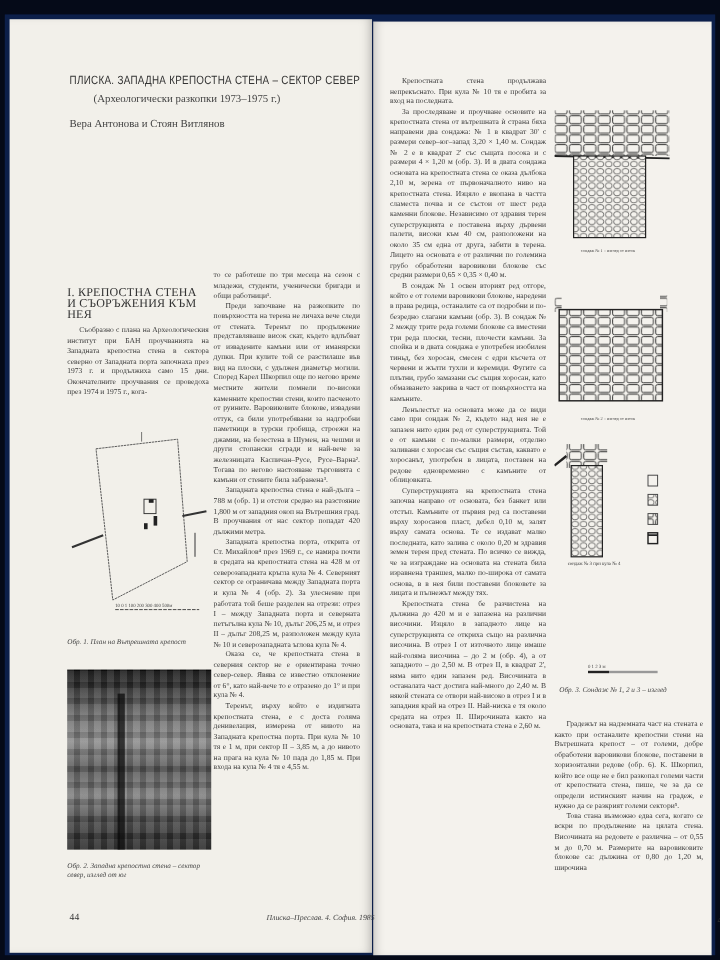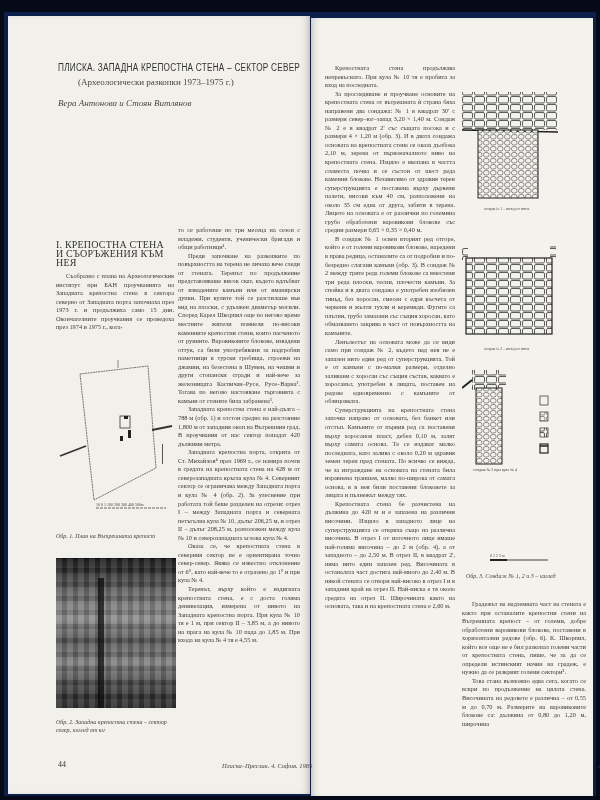--- a/index.html
+++ b/index.html
@@ -3,21 +3,21 @@
 <meta charset="utf-8">
 <style>
   html,body{margin:0;padding:0;}
   body{width:600px;height:800px;background:#050a18;position:relative;overflow:hidden;font-family:"Liberation Serif","DejaVu Serif",serif;color:#2a2a2a;}
   .spread{position:absolute;left:4px;top:12px;width:592px;height:784px;background:#0c1f4a;}
   .page{position:absolute;top:4px;background:#f2f0ea;}
   .page-left{left:4px;width:302px;height:778px;box-shadow:inset -6px 0 10px -6px rgba(0,0,0,.35);}
   .page-right{left:307px;width:282px;height:778px;top:6px;background:#f4f2ed;box-shadow:inset 6px 0 10px -6px rgba(0,0,0,.3);}
   .title{position:absolute;left:58px;top:62px;font-size:10px;letter-spacing:.3px;color:#333;font-family:"Liberation Sans Narrow","Liberation Sans",sans-serif;transform:scaleX(.82);transform-origin:left;}
   .subtitle{position:absolute;left:58px;top:77px;font-size:9px;color:#444;margin-left:20px;}
-  .authors{position:absolute;left:58px;top:98px;font-size:9px;font-style:italic;color:#444;}
+  .authors{position:absolute;left:58px;top:98px;font-size:9px;color:#444;}
   .section-head{position:absolute;left:56px;top:240px;width:116px;font-size:10px;line-height:9px;text-transform:uppercase;color:#333;letter-spacing:.2px;}
   .col{position:absolute;font-size:6.3px;line-height:8.55px;color:#3a3a3a;text-align:justify;}
   .col p{margin:0;text-indent:10px;}
   .col p.noindent{text-indent:0;}
   .caption{position:absolute;font-size:6px;font-style:italic;color:#444;line-height:8px;}
   .page-num{position:absolute;font-size:8px;color:#333;text-align:right;}
   .footer{position:absolute;font-size:6.5px;font-style:italic;color:#444;}
   .photo{position:absolute;left:56px;top:558px;width:120px;height:150px;background:
      linear-gradient(180deg,#1b1b1b 0%,#3b3b3b 10%,#6c6c6c 25%,#8a8a8a 40%,#5a5a5a 55%,#7e7e7e 70%,#4a4a4a 85%,#2c2c2c 100%);
      filter:contrast(1.1);}

